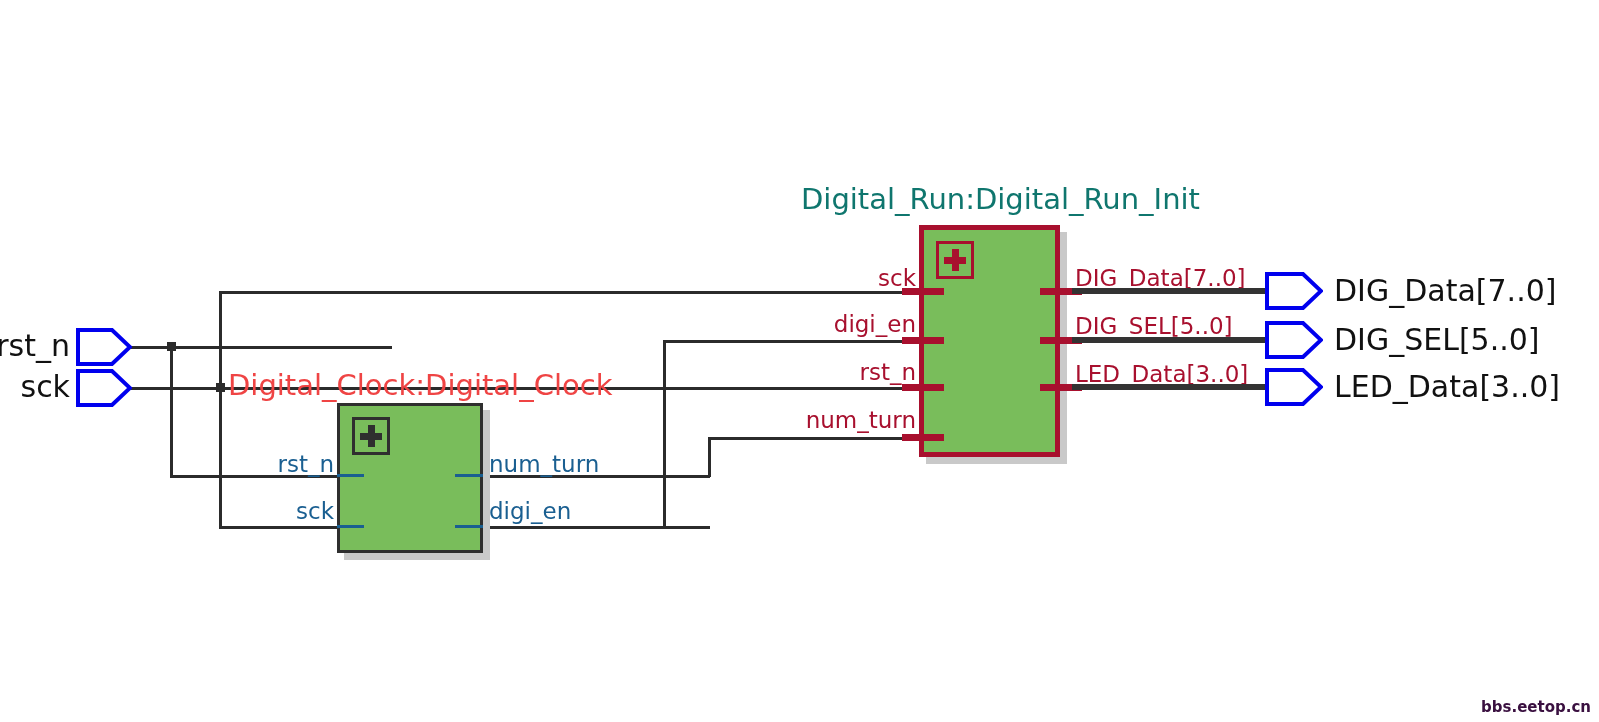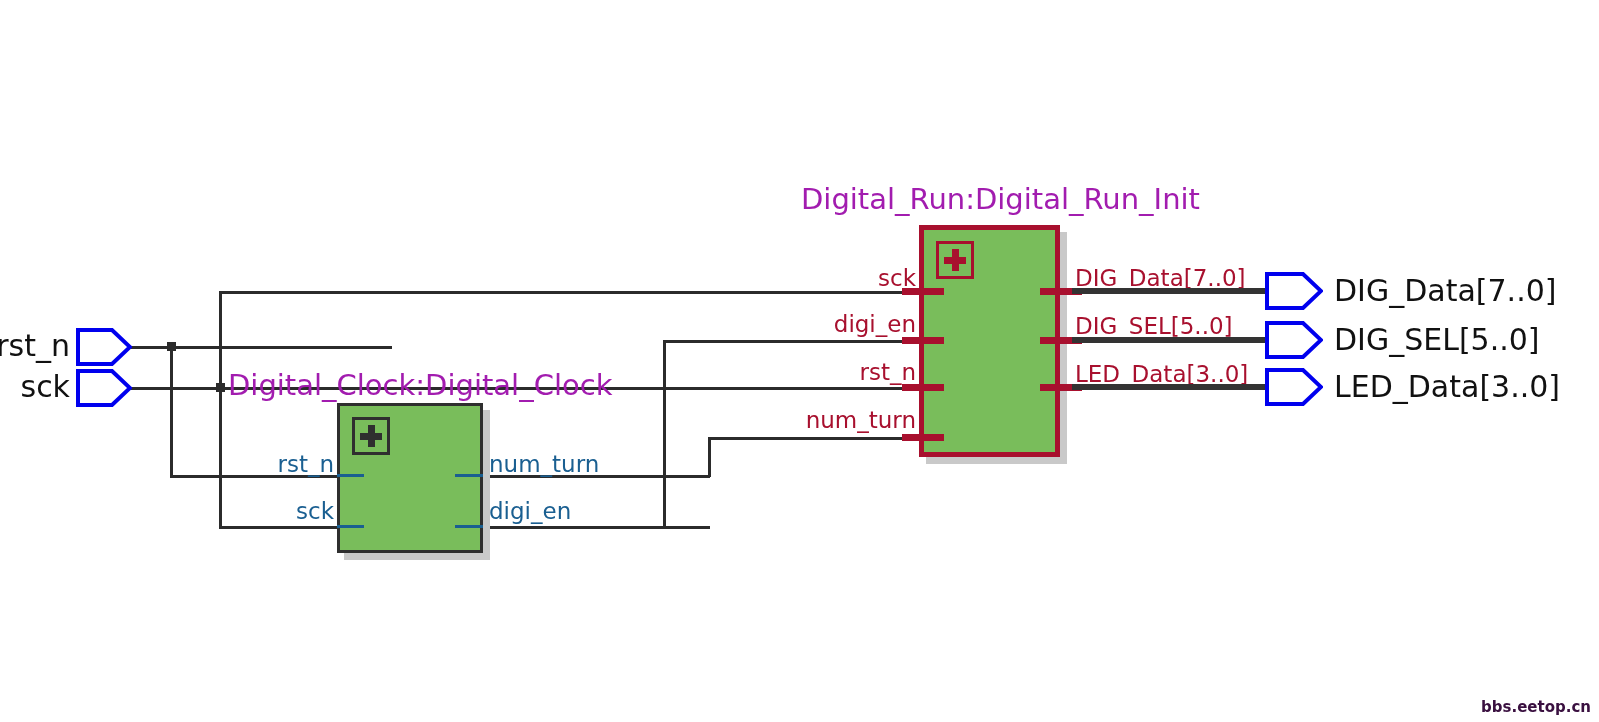--- a/index.html
+++ b/index.html
@@ -80,22 +80,22 @@
   .block.run   .plus-box .hbar, .block.run   .plus-box .vbar { background: #a8102e; }
   .block.clock .plus-box .hbar, .block.clock .plus-box .vbar { background: #2f2f2f; }
 
   
   .inst-title {
     position: absolute;
     white-space: nowrap;
     font-size: 29px;
     line-height: 1;
   }
-  .inst-title.run   { color: #a21caf; }
-  .inst-title.clock { color: #a21caf; }
+  .inst-title.run   { color: #0f766e; }
+  .inst-title.clock { color: #ef4444; }
 
   
   .port-label {
     position: absolute;
     white-space: nowrap;
     font-size: 23px;
     line-height: 1;
   }
   .port-label.red  { color: #a8102e; }
   .port-label.blue { color: #1a5f91; }

